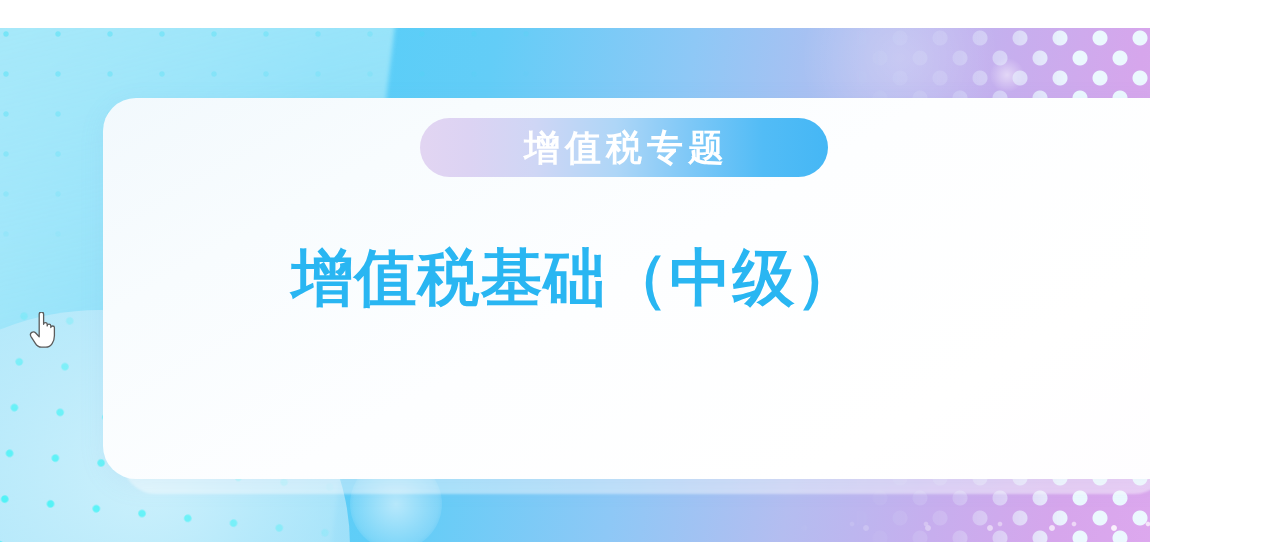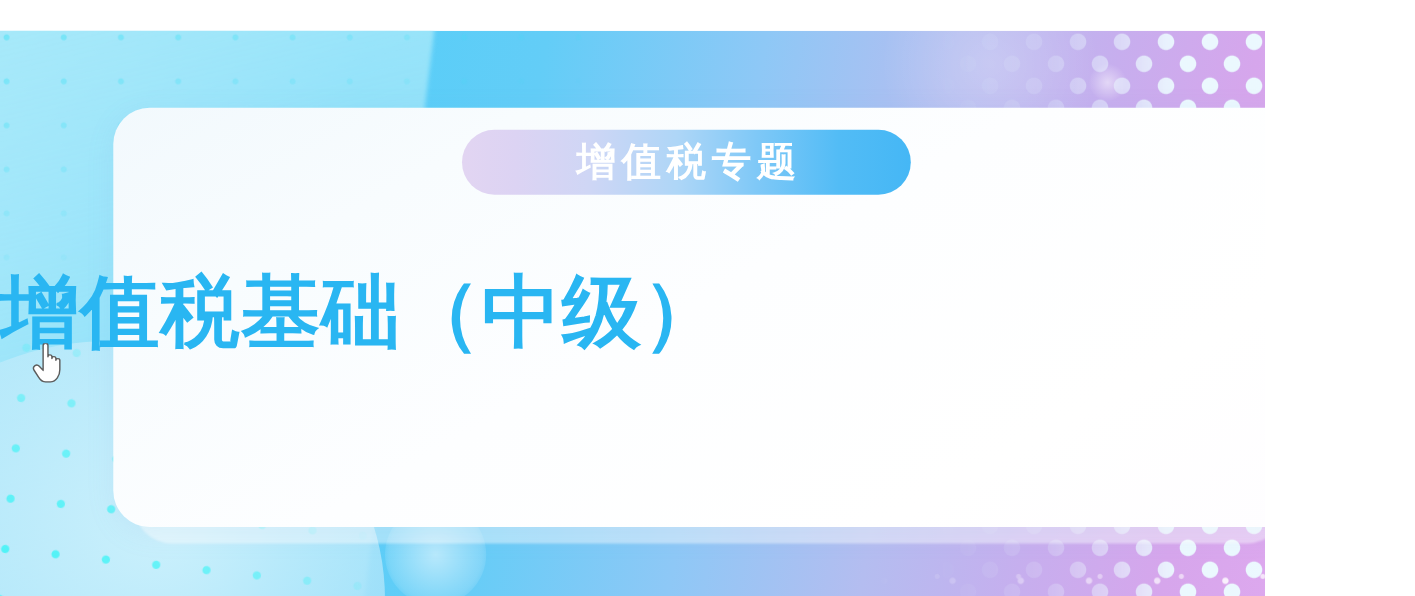--- a/index.html
+++ b/index.html
@@ -161,23 +161,23 @@
     text-indent: 5px;
     line-height: 1;
     white-space: nowrap;
   }
 
   
   .title {
     position: absolute;
     left: 0; right: 0;
     top: 214px;
-    text-align: left;
+    text-align: center;
     color: #29b6f2;
-    font-size: 72px;
+    font-size: 62px;
     font-weight: bold;
     line-height: 1.15;
     letter-spacing: 1px;
     white-space: nowrap;
   }
 
   
   .cursor {
     position: absolute;
     left: 28px; top: 284px;

